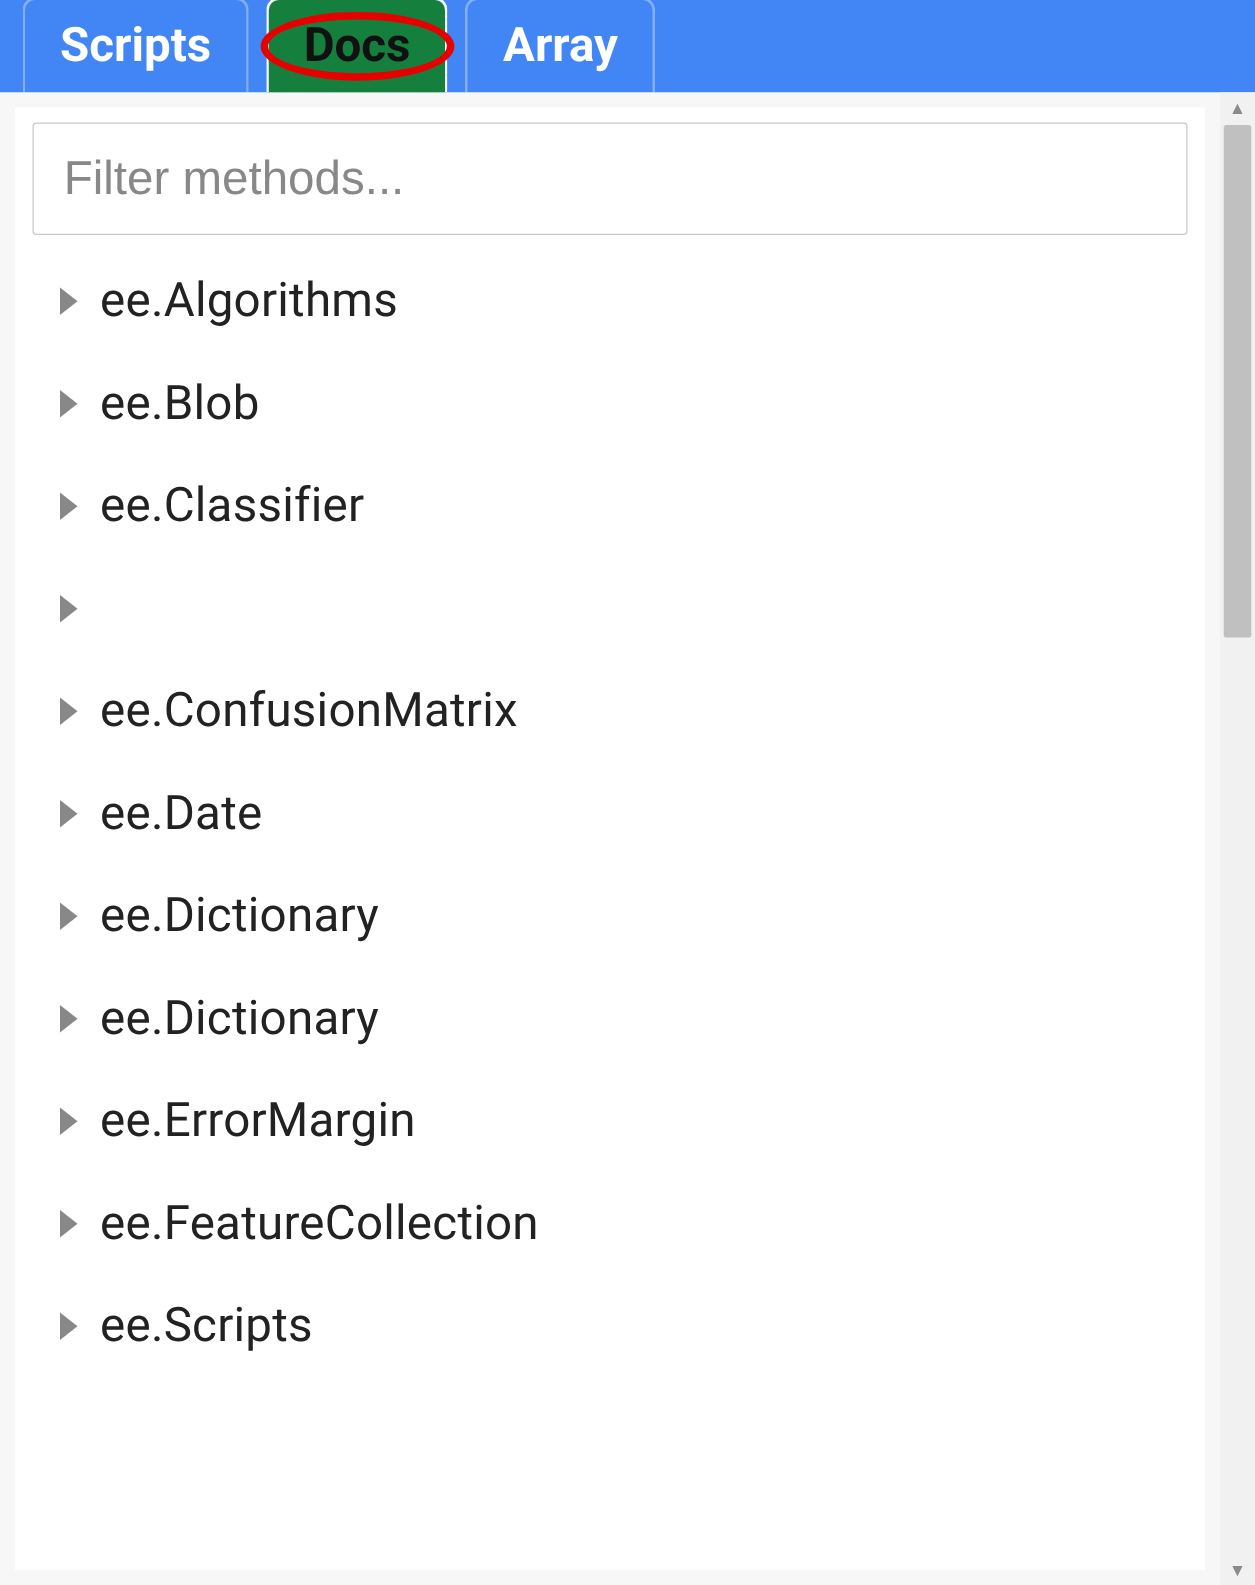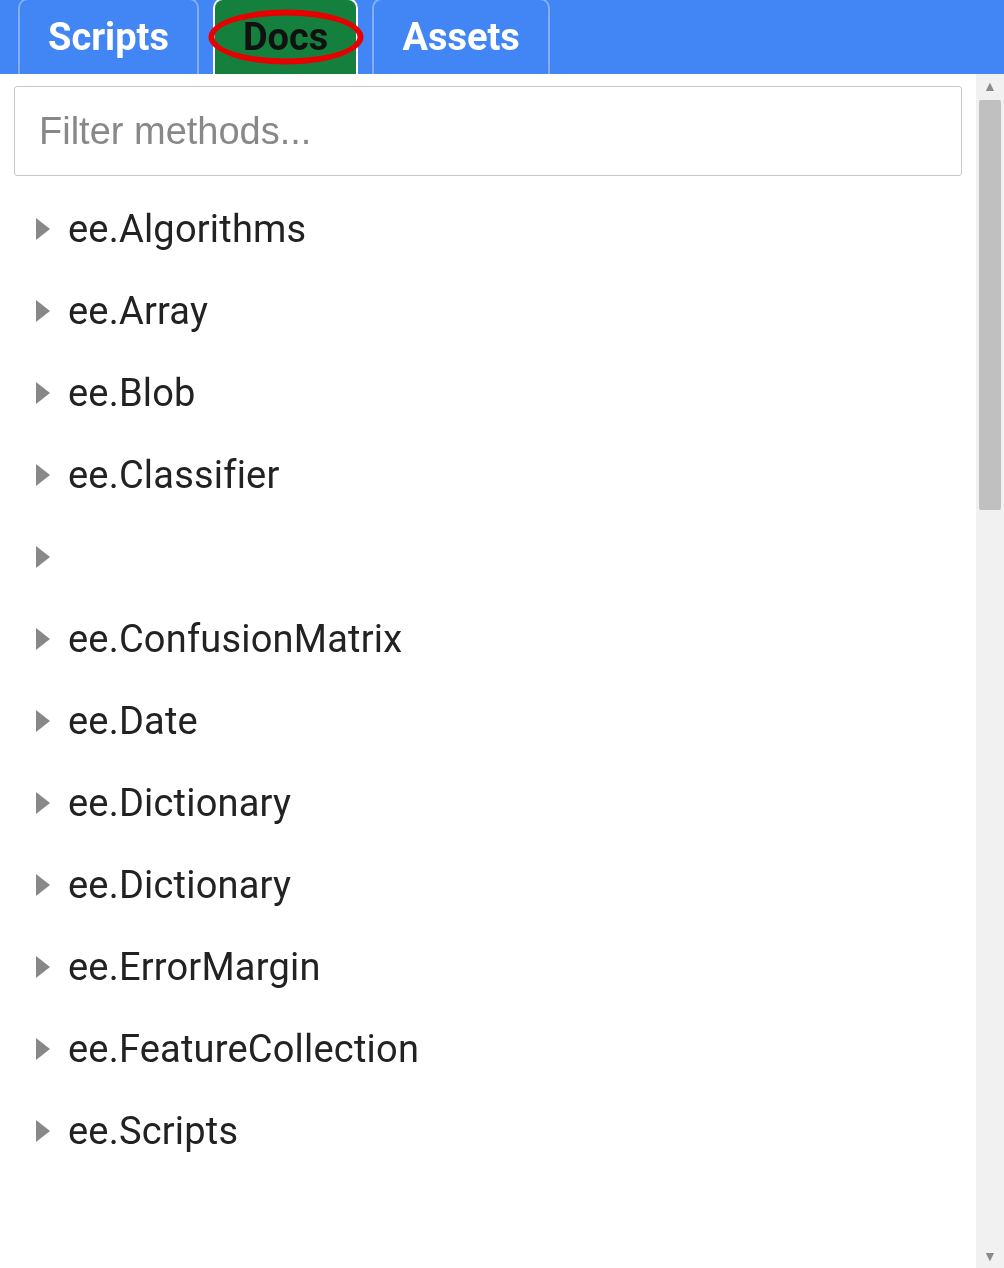--- a/index.html
+++ b/index.html
@@ -55,21 +55,21 @@
   
   .pane-wrap {
     position: absolute;
     top: 74px; left: 0; right: 0; bottom: 0;
     background: #f7f7f7;
     display: flex;
   }
   .pane {
     flex: 1;
     background: #fff;
-    margin: 0;
+    margin: 12px;
     overflow: hidden;
     display: flex;
     flex-direction: column;
   }
   .filter-wrap {
     padding: 12px 14px 6px 14px;
   }
   .filter {
     width: 100%;
     height: 90px;
@@ -141,40 +141,36 @@
 
 <div class="tabstrip">
   <div class="tab">
     <span>Scripts</span>
   </div>
   <div class="tab active">
     <span>Docs</span>
     <span class="annot"></span>
   </div>
   <div class="tab">
-    <span>Assets</span>
+    <span>Array</span>
   </div>
 </div>
 
 <div class="pane-wrap">
 
   <div class="pane">
 
     <div class="filter-wrap">
       <input class="filter" type="text" placeholder="Filter methods..." style="">
     </div>
 
     <div class="tree">
       <div class="tree-item">
         <span class="chev"></span>
         <span class="label">ee.Algorithms</span>
-      </div>
-      <div class="tree-item">
-        <span class="chev"></span>
-        <span class="label">ee.Array</span>
       </div>
       <div class="tree-item">
         <span class="chev"></span>
         <span class="label">ee.Blob</span>
       </div>
       <div class="tree-item">
         <span class="chev"></span>
         <span class="label">ee.Classifier</span>
       </div>
       <div class="tree-item">

